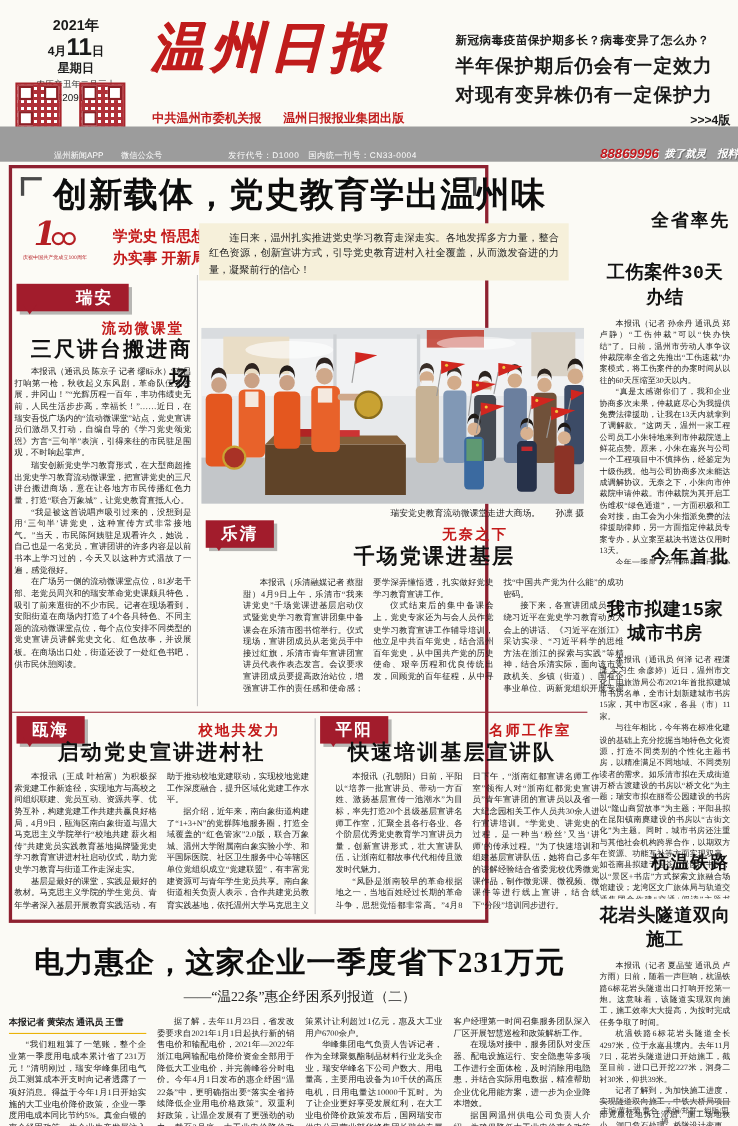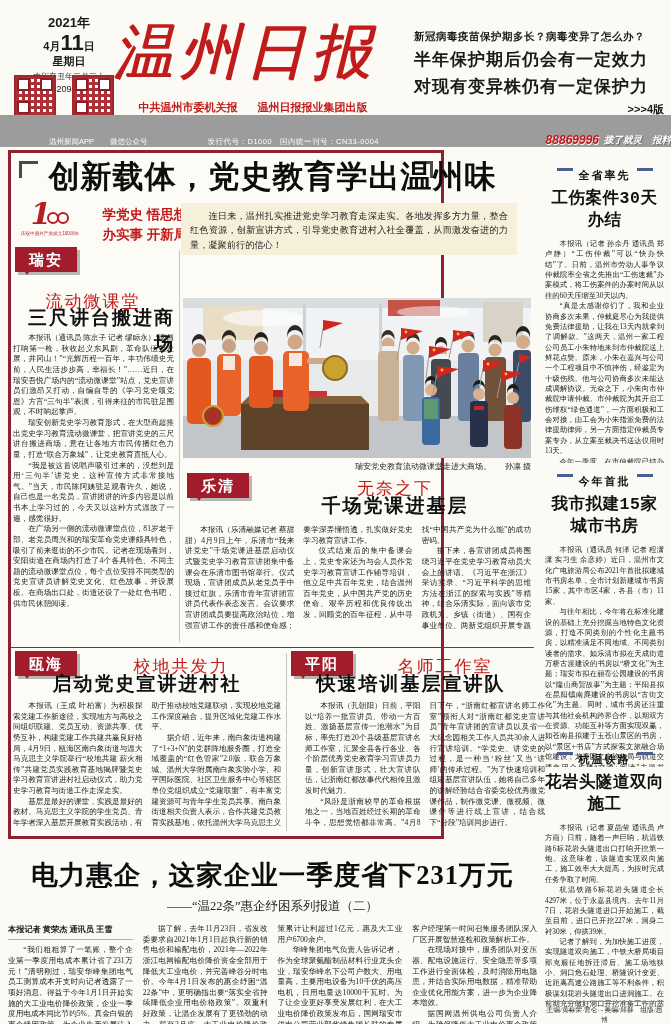--- a/index.html
+++ b/index.html
@@ -14,21 +14,21 @@
   .date-week{font-size:11px;font-weight:bold;}
   .date-lunar{font-size:8px;color:#333;margin-top:2px;}
   .date-issue{font-size:9px;margin-top:1px;}
   .qr{top:75px;width:38px;height:38px;border:2px solid #a8242b;
       background:
         repeating-linear-gradient(0deg,#b03038 0 3px,transparent 3px 6px),
         repeating-linear-gradient(90deg,#b03038 0 3px,#fff 3px 6px);}
   .qr .eye{position:absolute;width:9px;height:9px;border:2px solid #8d1f26;background:#fff;}
   .qr .eye.e1{left:1px;top:1px}.qr .eye.e2{right:1px;top:1px}.qr .eye.e3{left:1px;bottom:1px}
   .paper-title{left:110px;top:12px;width:270px;text-align:center;color:#c01c1c;
-     font-family:"DejaVu Serif",serif;font-style:italic;font-weight:normal;font-size:60px;
+     font-family:"DejaVu Serif",serif;font-style:italic;font-weight:bold;font-size:48px;
      letter-spacing:6px;line-height:1.3;text-shadow:1px 1px 0 #c01c1c;}
   .affil{left:118px;top:100px;width:270px;display:flex;gap:20px;justify-content:center;
      color:#c01c1c;font-weight:bold;font-size:11px;font-family:"Liberation Sans",sans-serif;}
   .teaser{left:414px;top:30px;width:250px;font-family:"Liberation Sans",sans-serif;}
   .teaser-q{font-size:10.5px;font-weight:bold;letter-spacing:.5px;}
   .teaser-l{font-size:17px;font-weight:900;letter-spacing:1px;margin-top:4px;}
   .teaser-p{font-size:11px;font-weight:900;text-align:right;margin-top:4px;}
   .graybar{left:0;top:115px;width:671px;height:32px;background:#9c9c9c;display:flex;align-items:flex-end;
      font-family:"Liberation Sans",sans-serif;color:#fff;font-size:7.5px;padding-left:33px;}
   .graybar .lbl{margin-left:16px;}
@@ -51,50 +51,50 @@
   .logo100 .sub{font-size:4.6px;line-height:1.3;margin-top:2px;font-family:"Liberation Sans",sans-serif;}
   .slogans{left:88px;top:52px;width:92px;color:#c31a1a;font-family:"Liberation Sans",sans-serif;
      font-weight:900;font-size:13.5px;line-height:1.5;text-align:center;}
   .introbox{left:170px;top:50px;width:336px;height:52px;background:#f6f0da;padding:6px 9px;box-sizing:border-box;}
   .introbox p{margin:0;font-size:9.2px;line-height:1.55;text-align:justify;text-indent:2em;color:#222;}
   .tag{background:#a21c2c;color:#fff;text-align:center;width:62px;height:25px;
      font:bold 15px/25px "Liberation Sans",sans-serif;letter-spacing:2px;
      box-shadow:3px 3px 0 rgba(80,80,80,.4);}
   .tag::after{content:"";position:absolute;left:6px;bottom:-9px;border:6px solid transparent;
      border-top:9px solid #a21c2c;}
-  .kicker{color:#c31a1a;font-family:"Liberation Sans",sans-serif;font-weight:400;font-size:17px;
-     text-align:center;letter-spacing:2px;}
+  .kicker{color:#c31a1a;font-family:"Liberation Sans",sans-serif;font-weight:700;font-size:13px;
+     text-align:center;letter-spacing:2px;padding-left:37px;}
   .sec-headline{font-weight:900;font-size:19px;text-align:center;letter-spacing:2px;color:#111;}
   .body-text{font-size:7.6px;line-height:1.4;text-align:justify;color:#222;overflow:hidden;}
   .body-text p{margin:0;text-indent:2em;}
   .vrule{width:1px;background:#c7c7c7;}
   .hrule{height:1px;background:#9a2433;}
   .caption{font-size:8px;color:#222;text-align:right;}
   .caption .credit{margin-left:12px;}
   
   .sb-art{left:545px;width:119px;}
-  .sb-kicker{display:flex;align-items:flex-start;gap:6px;justify-content:center;
-     font-weight:900;font-size:11px;letter-spacing:2px;color:#111;}
+  .sb-kicker{display:flex;align-items:flex-end;gap:6px;justify-content:center;
+     font-weight:900;font-size:16px;letter-spacing:2px;color:#111;flex-direction:column;}
   .sb-kicker .dash{flex:0 0 16px;height:3px;background:#46618f;}
   .sb-headline{font-weight:900;font-size:16.5px;text-align:center;letter-spacing:.5px;margin-top:4px;color:#111;font-family:Liberation Mono, monospace;}
   .sb-body{margin-top:8px;font-size:7.3px;line-height:1.42;text-align:justify;overflow:hidden;}
   .sb-body p{margin:0;text-indent:2em;}
   .sb-footer{left:545px;top:1001px;width:119px;border-top:1px solid #8a8a8a;padding-top:3px;
      font-size:6.8px;color:#333;text-align:center;}
   
   .bottom-art{left:8px;top:845px;width:529px;height:179px;overflow:hidden;}
   .bt-headline{text-align:center;font-weight:900;font-size:26.5px;letter-spacing:1px;color:#0d0d0d;margin-top:12px;}
   .bt-subhead{text-align:center;font-size:12.5px;margin-top:5px;color:#222;}
   .bt-body{margin-top:9px;height:118px;column-count:4;column-gap:10px;font-size:7.6px;line-height:1.4;
      text-align:justify;overflow:hidden;}
   .bt-body p{margin:0;text-indent:2em;}
   .byline{font-weight:bold;text-indent:0 !important;border-bottom:1px solid #eab308;
      padding-bottom:4px;margin-bottom:5px !important;font-size:8.2px;}
   .cols2{column-count:2;column-gap:9px;}
-  .cols3{column-count:3;column-gap:9px;}
+  .cols3{column-count:3;column-gap:9px;margin-left:36px;}
 </style>
 </head>
 <body>
 
 <div class="page">
 
   <div class="abs date-block">
     <div class="date-year">2021年</div>
     <div class="date-day"><span>4月</span><b>11</b><span>日</span></div>
     <div class="date-week">星期日</div>
@@ -146,21 +146,21 @@
       <div class="sub">庆祝中国共产党成立100周年</div>
     </div>
     <div class="pk slogans">
       <div>学党史  悟思想</div>
       <div>办实事  开新局</div>
     </div>
     <div class="pk introbox">
       <p>连日来，温州扎实推进党史学习教育走深走实。各地发挥多方力量，整合红色资源，创新宣讲方式，引导党史教育进村入社全覆盖，从而激发奋进的力量，凝聚前行的信心！</p>
     </div>
 
-    <div class="pk tag" style="left:4px;top:94px;">瑞安</div>
+    <div class="pk tag" style="left:4px;top:105px;padding-left:40px;">瑞安</div>
     <div class="pk kicker" style="left:0;top:137px;width:164px;">流动微课堂</div>
     <div class="pk sec-headline" style="left:0;top:152px;width:164px;text-align:right;">三尺讲台搬进商场</div>
     <div class="pk body-text" style="left:2px;top:180px;width:161px;height:308px;">
       <p>本报讯（通讯员 陈京子 记者 缪眎永）“南昌打响第一枪，秋收起义东风剧，革命队伍大发展，井冈山！”“光辉历程一百年，丰功伟绩史无前，人民生活步步高，幸福长！”……近日，在瑞安吾悦广场内的“流动微课堂”站点，党史宣讲员们激昂又打动，自编自导的《学习党史颂党恩》方言“三句半”表演，引得来往的市民驻足围观，不时响起掌声。</p>
       <p>瑞安创新党史学习教育形式，在大型商超推出党史学习教育流动微课堂，把宣讲党史的三尺讲台搬进商场，意在让各地方市民传播红色力量，打造“联合万象城”，让党史教育直抵人心。</p>
       <p>“我是被这首说唱声吸引过来的，没想到是用‘三句半’讲党史，这种宣传方式非常接地气。”当天，市民陈阿姨驻足观看许久，她说，自己也是一名党员，宣讲团讲的许多内容是以前书本上学习过的，今天又以这种方式温故了一遍，感觉很好。</p>
       <p>在广场另一侧的流动微课堂点位，81岁老干部、老党员周兴和的瑞安革命党史课颇具特色，吸引了前来逛街的不少市民。记者在现场看到，安阳街道在商场内打造了4个各具特色、不同主题的流动微课堂点位，每个点位安排不同类型的党史宣讲员讲解党史文化、红色故事，并设展板。在商场出口处，街道还设了一处红色书吧，供市民休憩阅读。</p>
     </div>
     <div class="pk vrule" style="left:168px;top:97px;height:392px;"></div>
 

